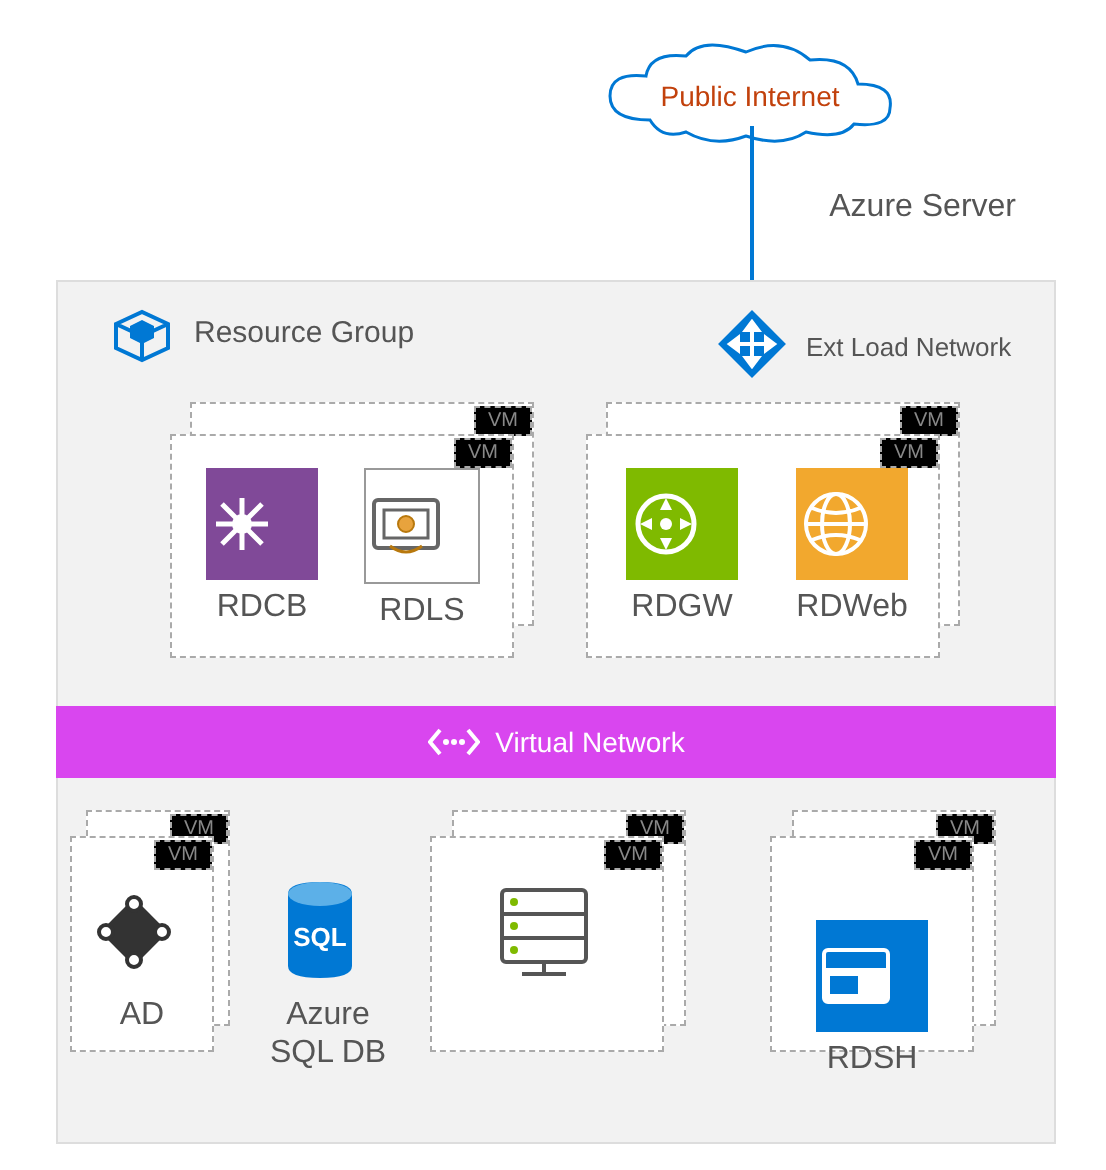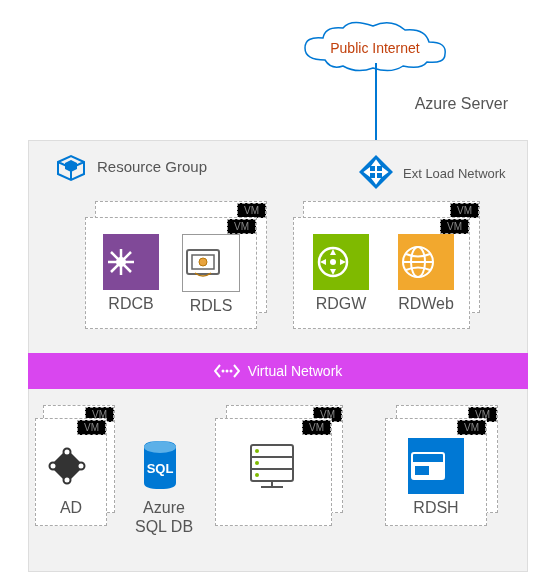--- a/index.html
+++ b/index.html
@@ -184,21 +184,21 @@
         <line x1="27" y1="40" x2="27" y2="46" stroke="#555" stroke-width="2"></line>
         <line x1="16" y1="46" x2="38" y2="46" stroke="#555" stroke-width="2"></line>
       </svg>
   </div>
 </div>
 
 <div class="dashed-box" style="top:405px;left:396px;width:100px;height:106px"></div>
 <div class="vm-tag" style="top:407px;left:468px">VM</div>
 <div class="dashed-box" style="top:418px;left:385px;width:100px;height:106px"></div>
 <div class="vm-tag" style="top:420px;left:457px">VM</div>
-<div class="service" style="top:438px;left:405px">
+<div class="service" style="top:460px;left:405px">
   <div class="tile" style="background:#0078d4">
     <svg width="40" height="34" viewBox="0 0 40 34">
         <rect x="4" y="4" width="32" height="26" rx="2" fill="#fff"></rect>
         <rect x="4" y="4" width="32" height="9" fill="#0078d4"></rect>
         <rect x="7" y="17" width="14" height="9" fill="#0078d4"></rect>
         <rect x="4" y="4" width="32" height="26" rx="2" fill="none" stroke="#fff" stroke-width="2"></rect>
       </svg>
   </div>
   <div class="lbl">RDSH</div>
 </div>

